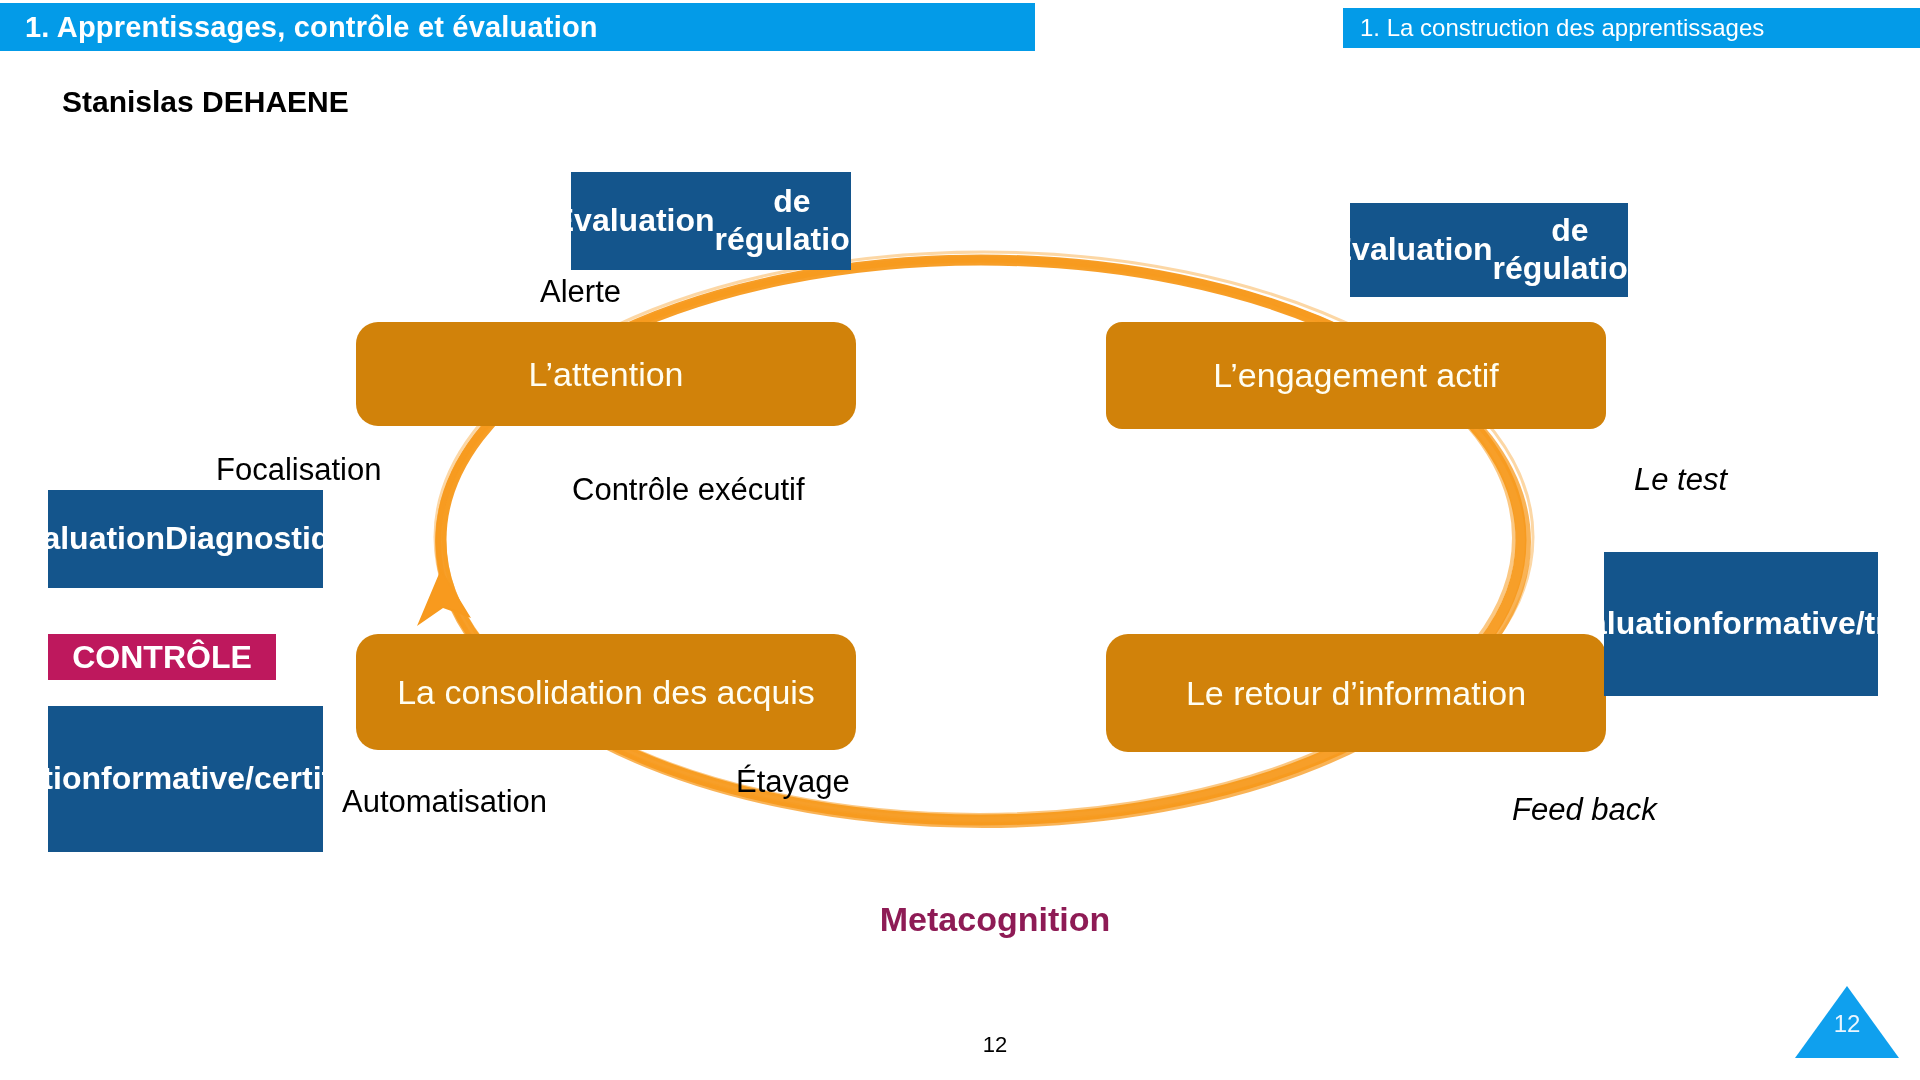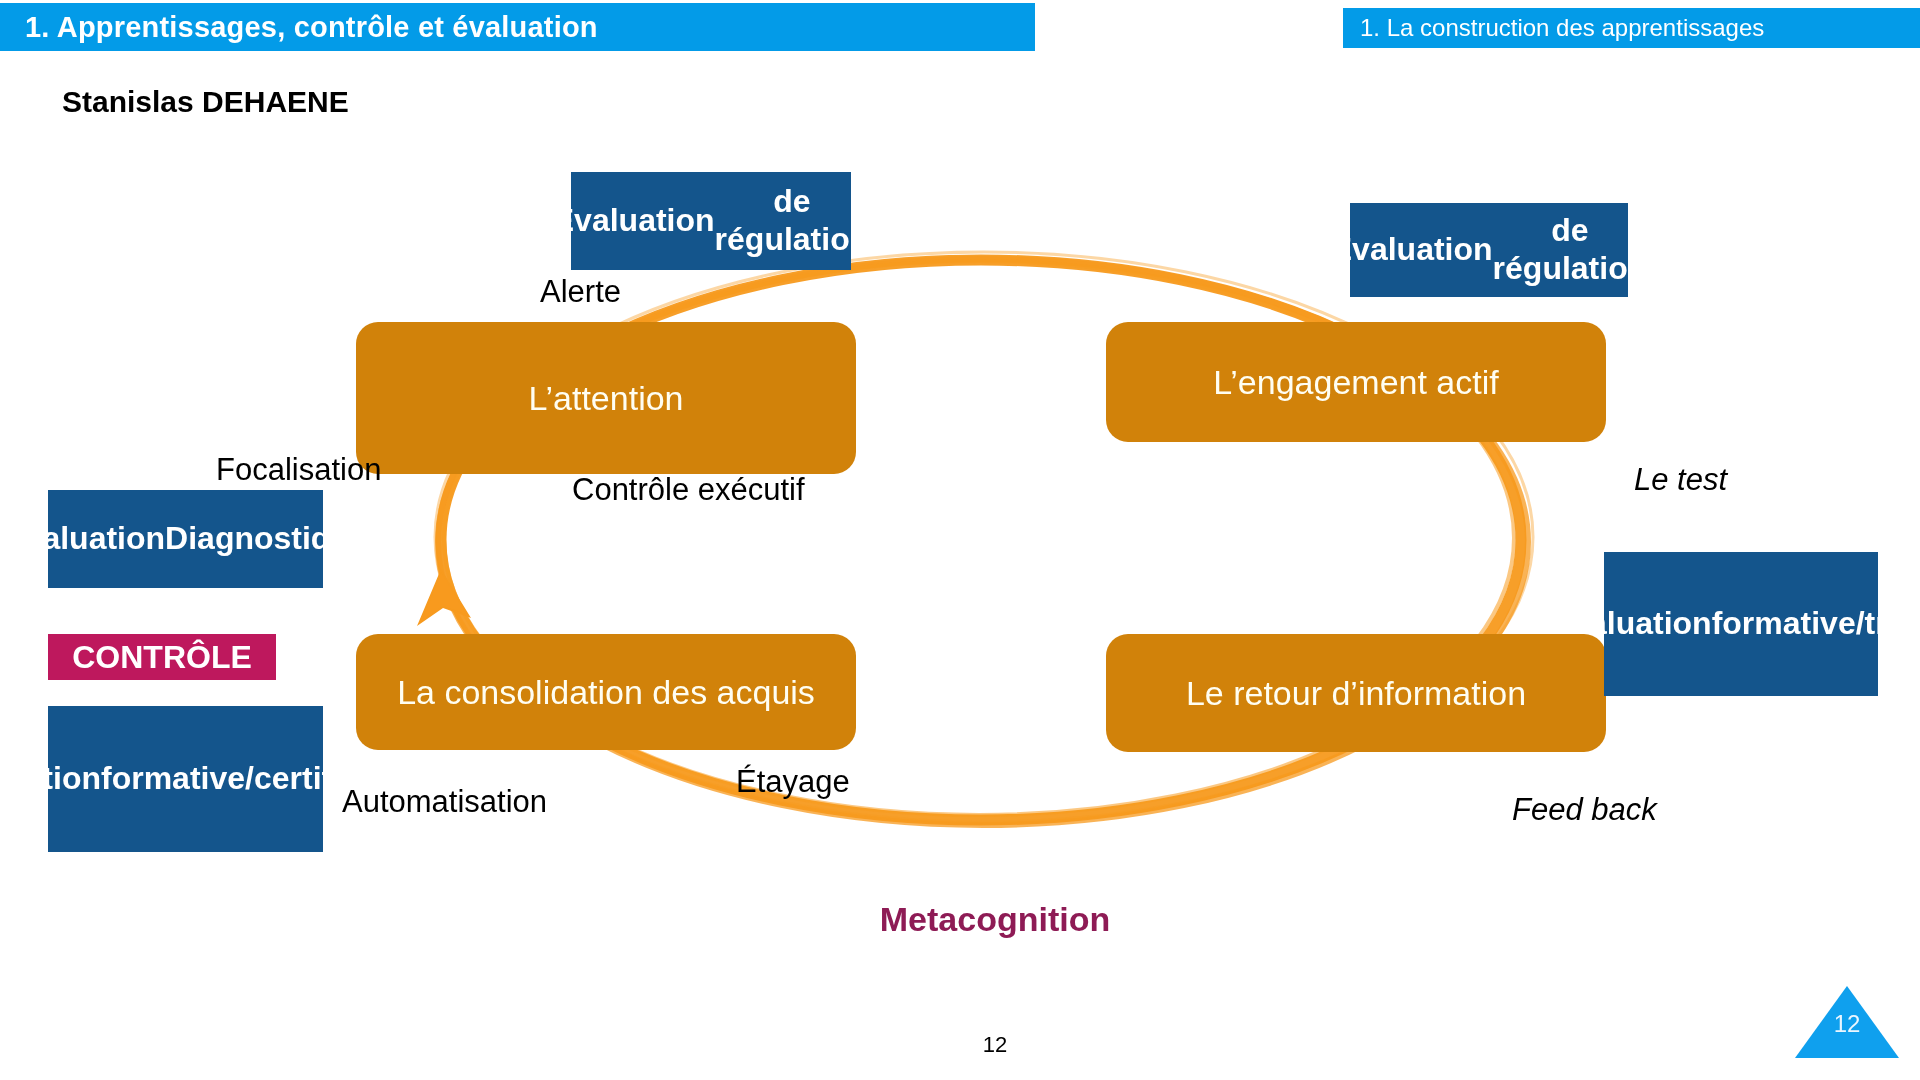--- a/index.html
+++ b/index.html
@@ -104,22 +104,22 @@
     color: #FFFEF2;
     border-radius: 22px;
     display: flex;
     align-items: center;
     justify-content: center;
     text-align: center;
     font-size: 34px;
     box-sizing: border-box;
     z-index: 5;
   }
-  #box-attention     { left: 356px;  top: 322px; width: 500px; height: 152px; }
-  #box-engagement    { left: 1106px; top: 322px; width: 500px; height: 120px; }
+  #box-attention     { left: 356px;  top: 322px; width: 500px; height: 104px; }
+  #box-engagement    { left: 1106px; top: 322px; width: 500px; height: 107px; border-radius: 16px; }
   #box-consolidation { left: 356px;  top: 634px; width: 500px; height: 116px; }
   #box-retour        { left: 1106px; top: 634px; width: 500px; height: 118px; }
 
   
   .annot {
     position: absolute;
     color: #000000;
     font-size: 31px;
     white-space: nowrap;
     z-index: 7;

